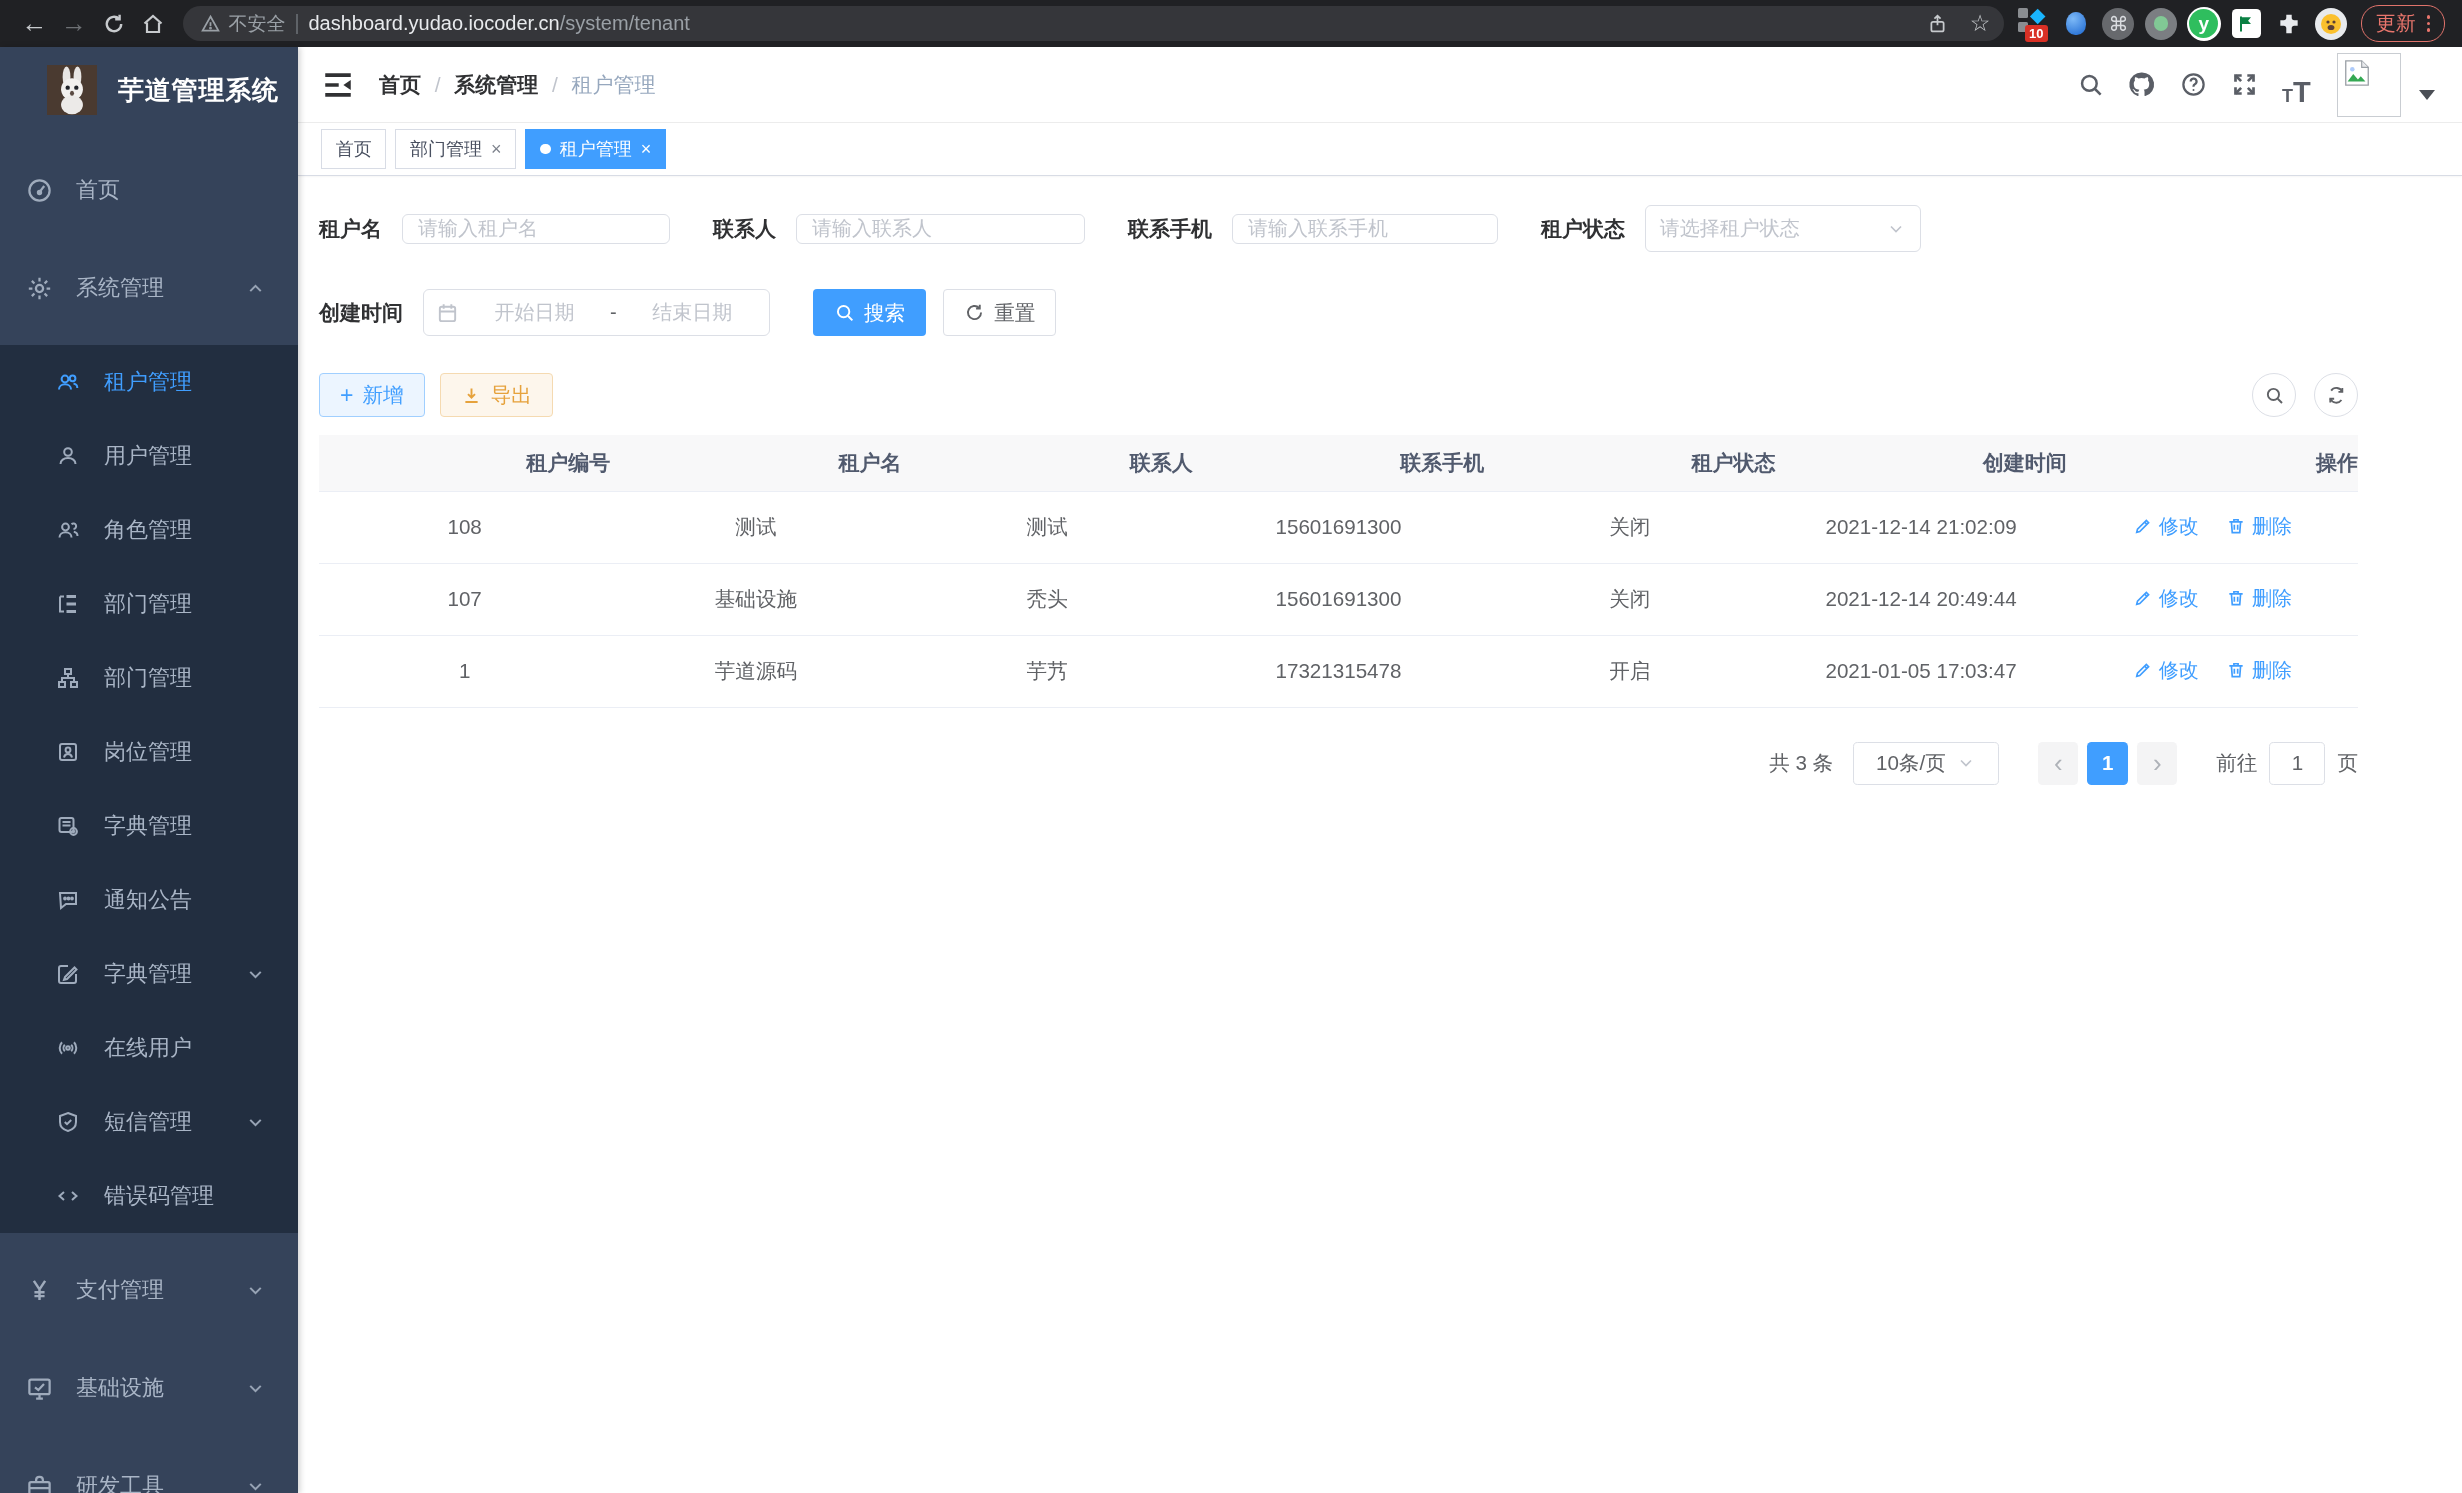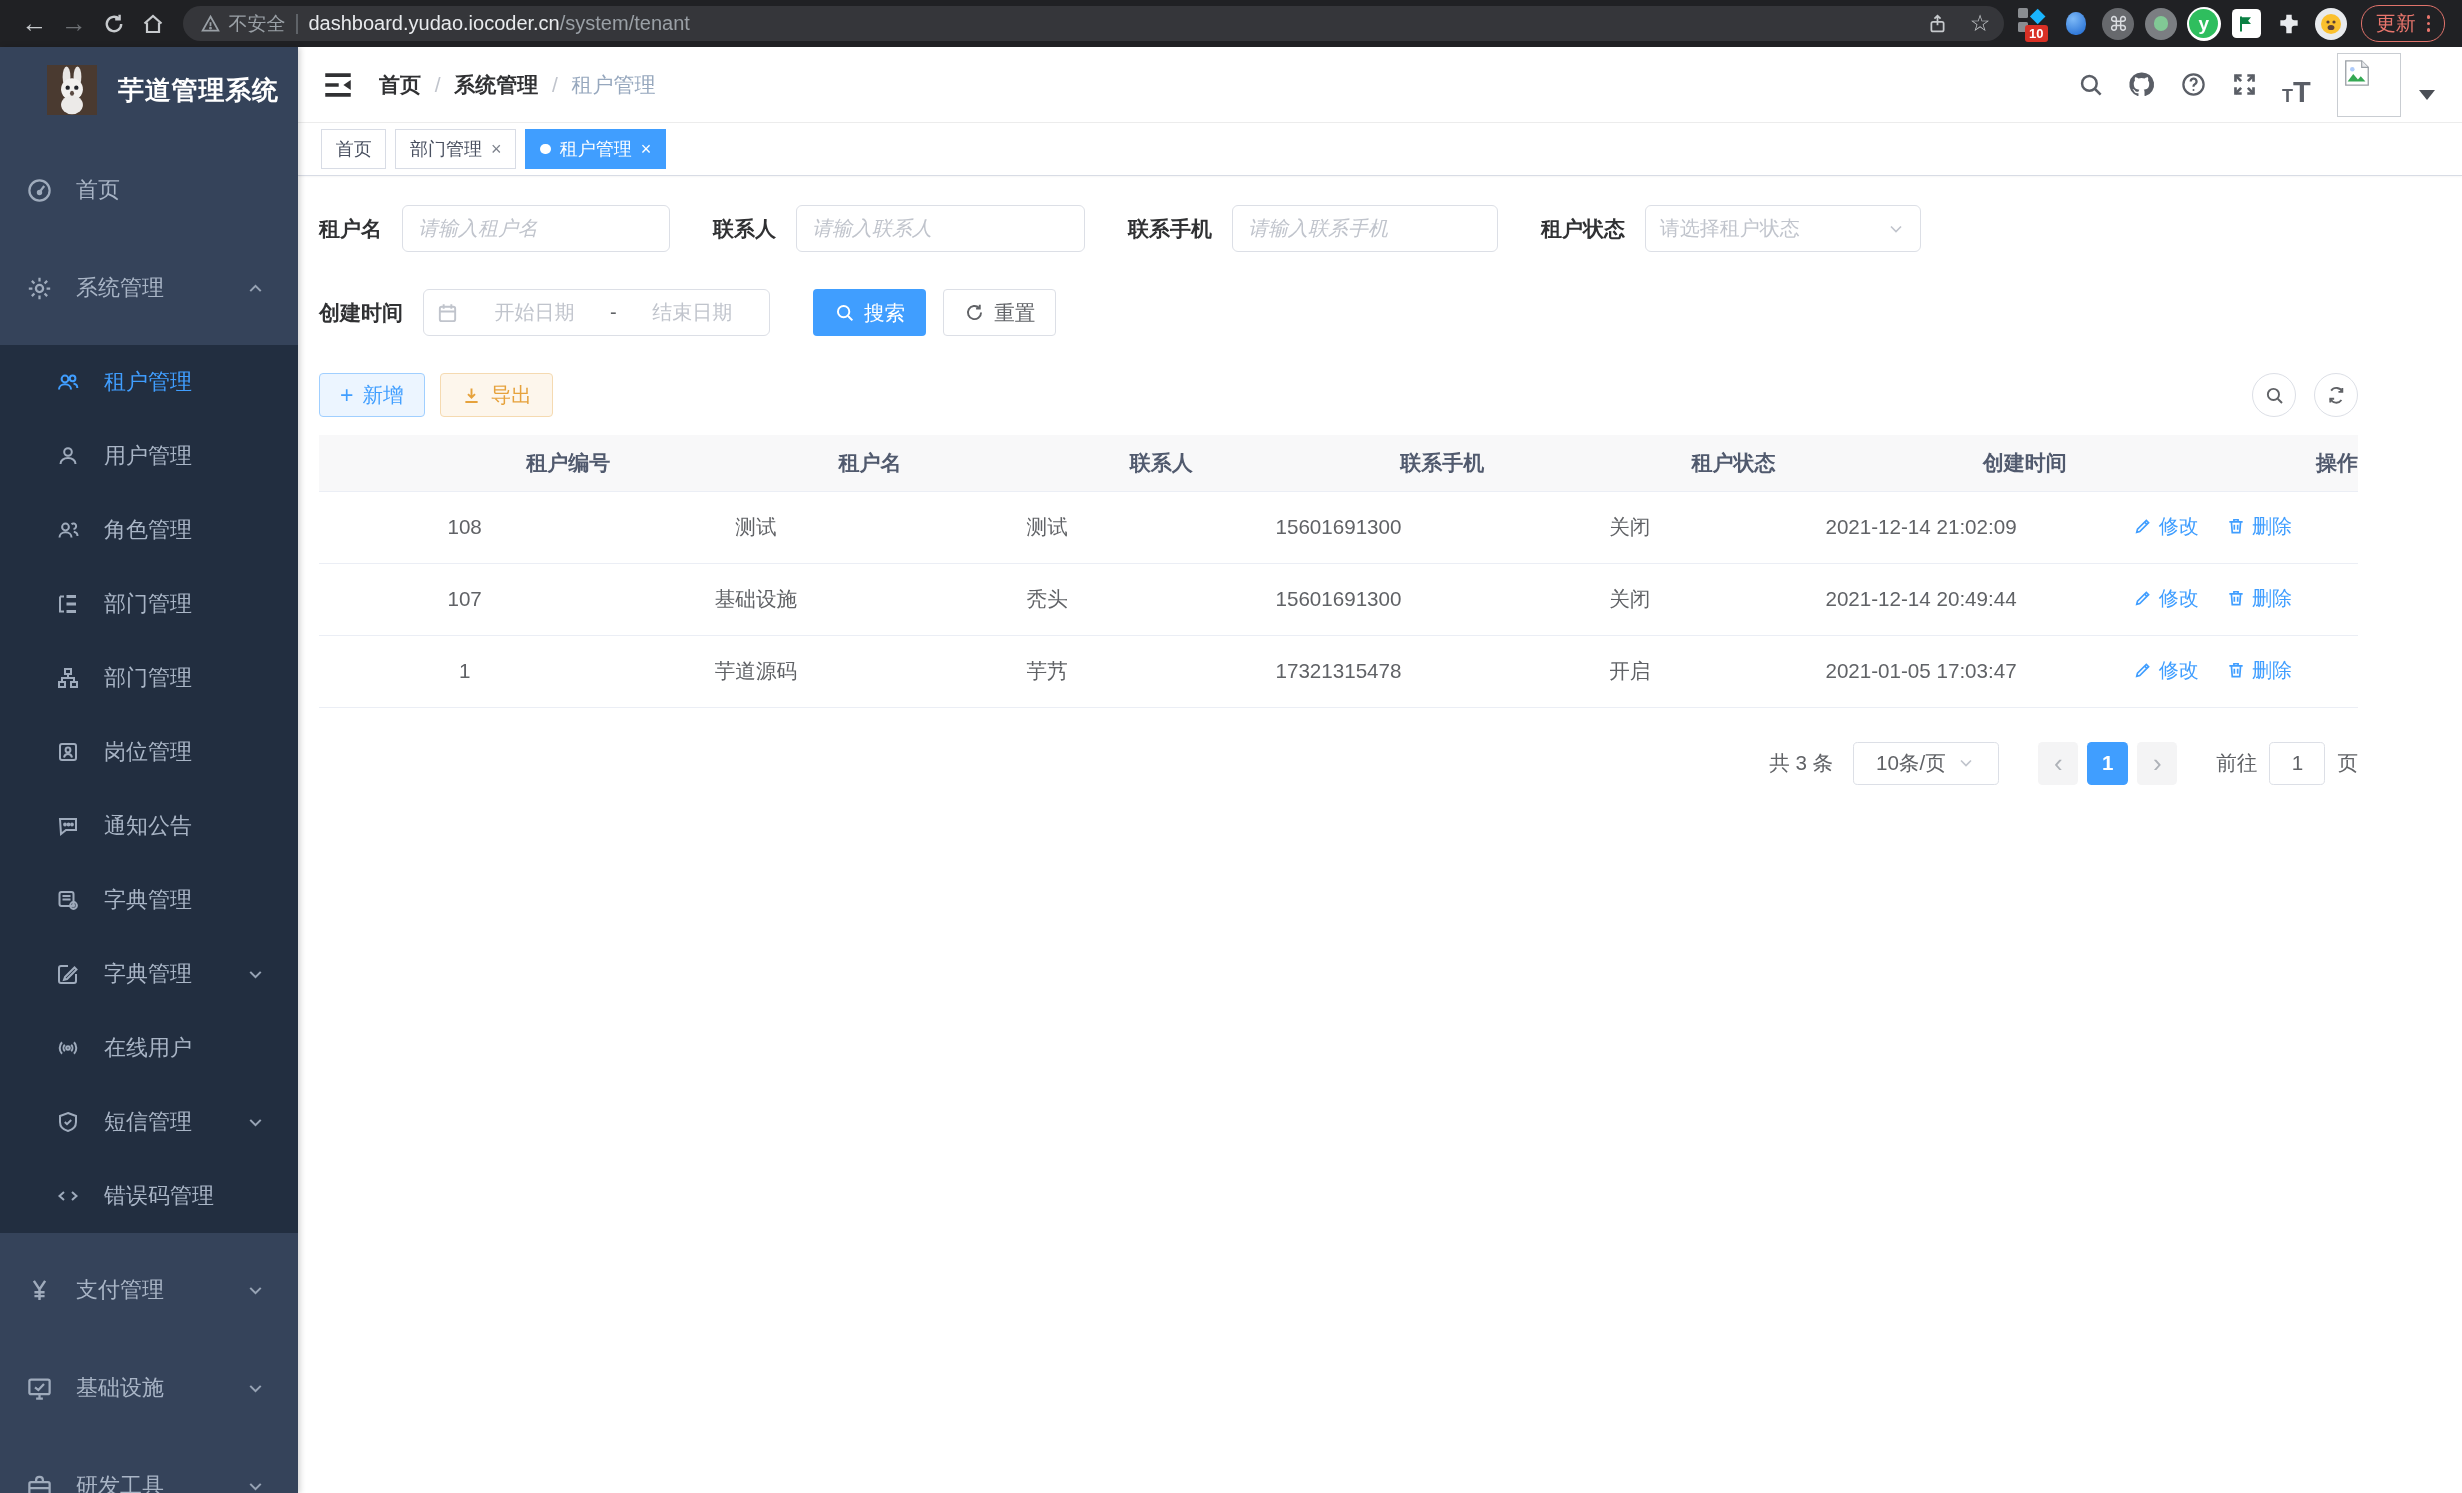--- a/index.html
+++ b/index.html
@@ -63,21 +63,21 @@
   .tag .x { font-size:18px; color:#7d828c; line-height:1; }
   .tag.active { background:#409eff; border-color:#409eff; color:#fff; }
   .tag.active .x { color:#fff; }
   .tagdot { width:10.7px; height:10.7px; border-radius:50%; background:#fff; }
 
   
   .content { padding:29px 104px 0 21px; }
   .frow { display:flex; align-items:center; margin-bottom:37px; }
   .fitem { display:flex; align-items:center; margin-right:43px; }
   .flabel { font-size:21px; font-weight:700; color:#303133; margin-right:20px; white-space:nowrap; }
-  .inp { height:47px; border:0.8px solid #dcdfe6; border-radius:6px; padding:0 15px; font-size:20px; color:#606266; font-family:"Liberation Sans",sans-serif;font-style:italic; }
+  .inp { height:30px; border:0.8px solid #dcdfe6; border-radius:6px; padding:0 15px; font-size:20px; color:#606266; font-family:"Liberation Sans",sans-serif; }
   .inp::placeholder { color:#c0c4cc; }
   .selbox { height:47px; border:0.8px solid #dcdfe6; border-radius:6px; display:flex; align-items:center; padding:0 13.7px; font-size:20px; color:#c0c4cc; cursor:pointer; }
   .selbox .txt { flex:1; }
   .selarrow { width:20px; height:20px; color:#c0c4cc; flex-shrink:0; }
   .datebox { width:347px; height:47px; border:0.8px solid #dcdfe6; border-radius:6px; display:flex; align-items:center; padding:0 12px; gap:10.7px; font-size:20px; color:#c0c4cc; }
   .datebox .ph { flex:1; text-align:center; }
   .datebox .dash { color:#606266; }
   .calic { width:23px; height:23px; color:#c0c4cc; flex-shrink:0; }
 
   .btn { height:47px; border-radius:4px; font-size:20.6px; display:inline-flex; align-items:center; gap:9px; padding:0 20px; border:0.8px solid transparent; cursor:pointer; font-family:"Liberation Sans",sans-serif; }
@@ -284,35 +284,35 @@
       <div class="mi">
         <svg class="ic" viewBox="0 0 24 24" fill="none" stroke="currentColor" stroke-width="2">
             <rect x="4" y="4" width="16" height="16" rx="2"></rect>
             <circle cx="12" cy="10" r="2.4"></circle>
             <path d="M8 17.5c.5-2.2 2-3.4 4-3.4s3.5 1.2 4 3.4"></path>
           </svg>
         <span>岗位管理</span>
       </div>
       <div class="mi">
         <svg class="ic" viewBox="0 0 24 24" fill="none" stroke="currentColor" stroke-width="2">
+            <rect x="3.5" y="4" width="14" height="14" rx="2"></rect>
+            <path d="M6.5 8h8M6.5 11.5h8"></path>
+            <circle cx="17.5" cy="17.5" r="3.4"></circle>
+            <path d="M17.5 15.6v3.8M15.6 17.5h3.8"></path>
+          </svg>
+        <span>字典管理</span>
+      </div>
+      <div class="mi">
+        <svg class="ic" viewBox="0 0 24 24" fill="none" stroke="currentColor" stroke-width="2">
             <path d="M4 5h16v11H10l-5 4z"></path>
             <circle cx="9" cy="10.5" r="0.9" fill="currentColor"></circle>
             <circle cx="12.5" cy="10.5" r="0.9" fill="currentColor"></circle>
             <circle cx="16" cy="10.5" r="0.9" fill="currentColor"></circle>
           </svg>
         <span>通知公告</span>
-      </div>
-      <div class="mi">
-        <svg class="ic" viewBox="0 0 24 24" fill="none" stroke="currentColor" stroke-width="2">
-            <rect x="3.5" y="4" width="14" height="14" rx="2"></rect>
-            <path d="M6.5 8h8M6.5 11.5h8"></path>
-            <circle cx="17.5" cy="17.5" r="3.4"></circle>
-            <path d="M17.5 15.6v3.8M15.6 17.5h3.8"></path>
-          </svg>
-        <span>字典管理</span>
       </div>
       <div class="mi">
         <svg class="ic" viewBox="0 0 24 24" fill="none" stroke="currentColor" stroke-width="2">
             <path d="M20 12v7a2 2 0 0 1-2 2H5a2 2 0 0 1-2-2V6a2 2 0 0 1 2-2h7"></path>
             <path d="M9 15l9.5-9.5 2 2L11 17l-3 .8z"></path>
           </svg>
         <span>字典管理</span>
         <svg class="chev" viewBox="0 0 24 24" fill="none" stroke="currentColor" stroke-width="2.4">
             <path d="M6 9l6 6 6-6"></path>
           </svg>

